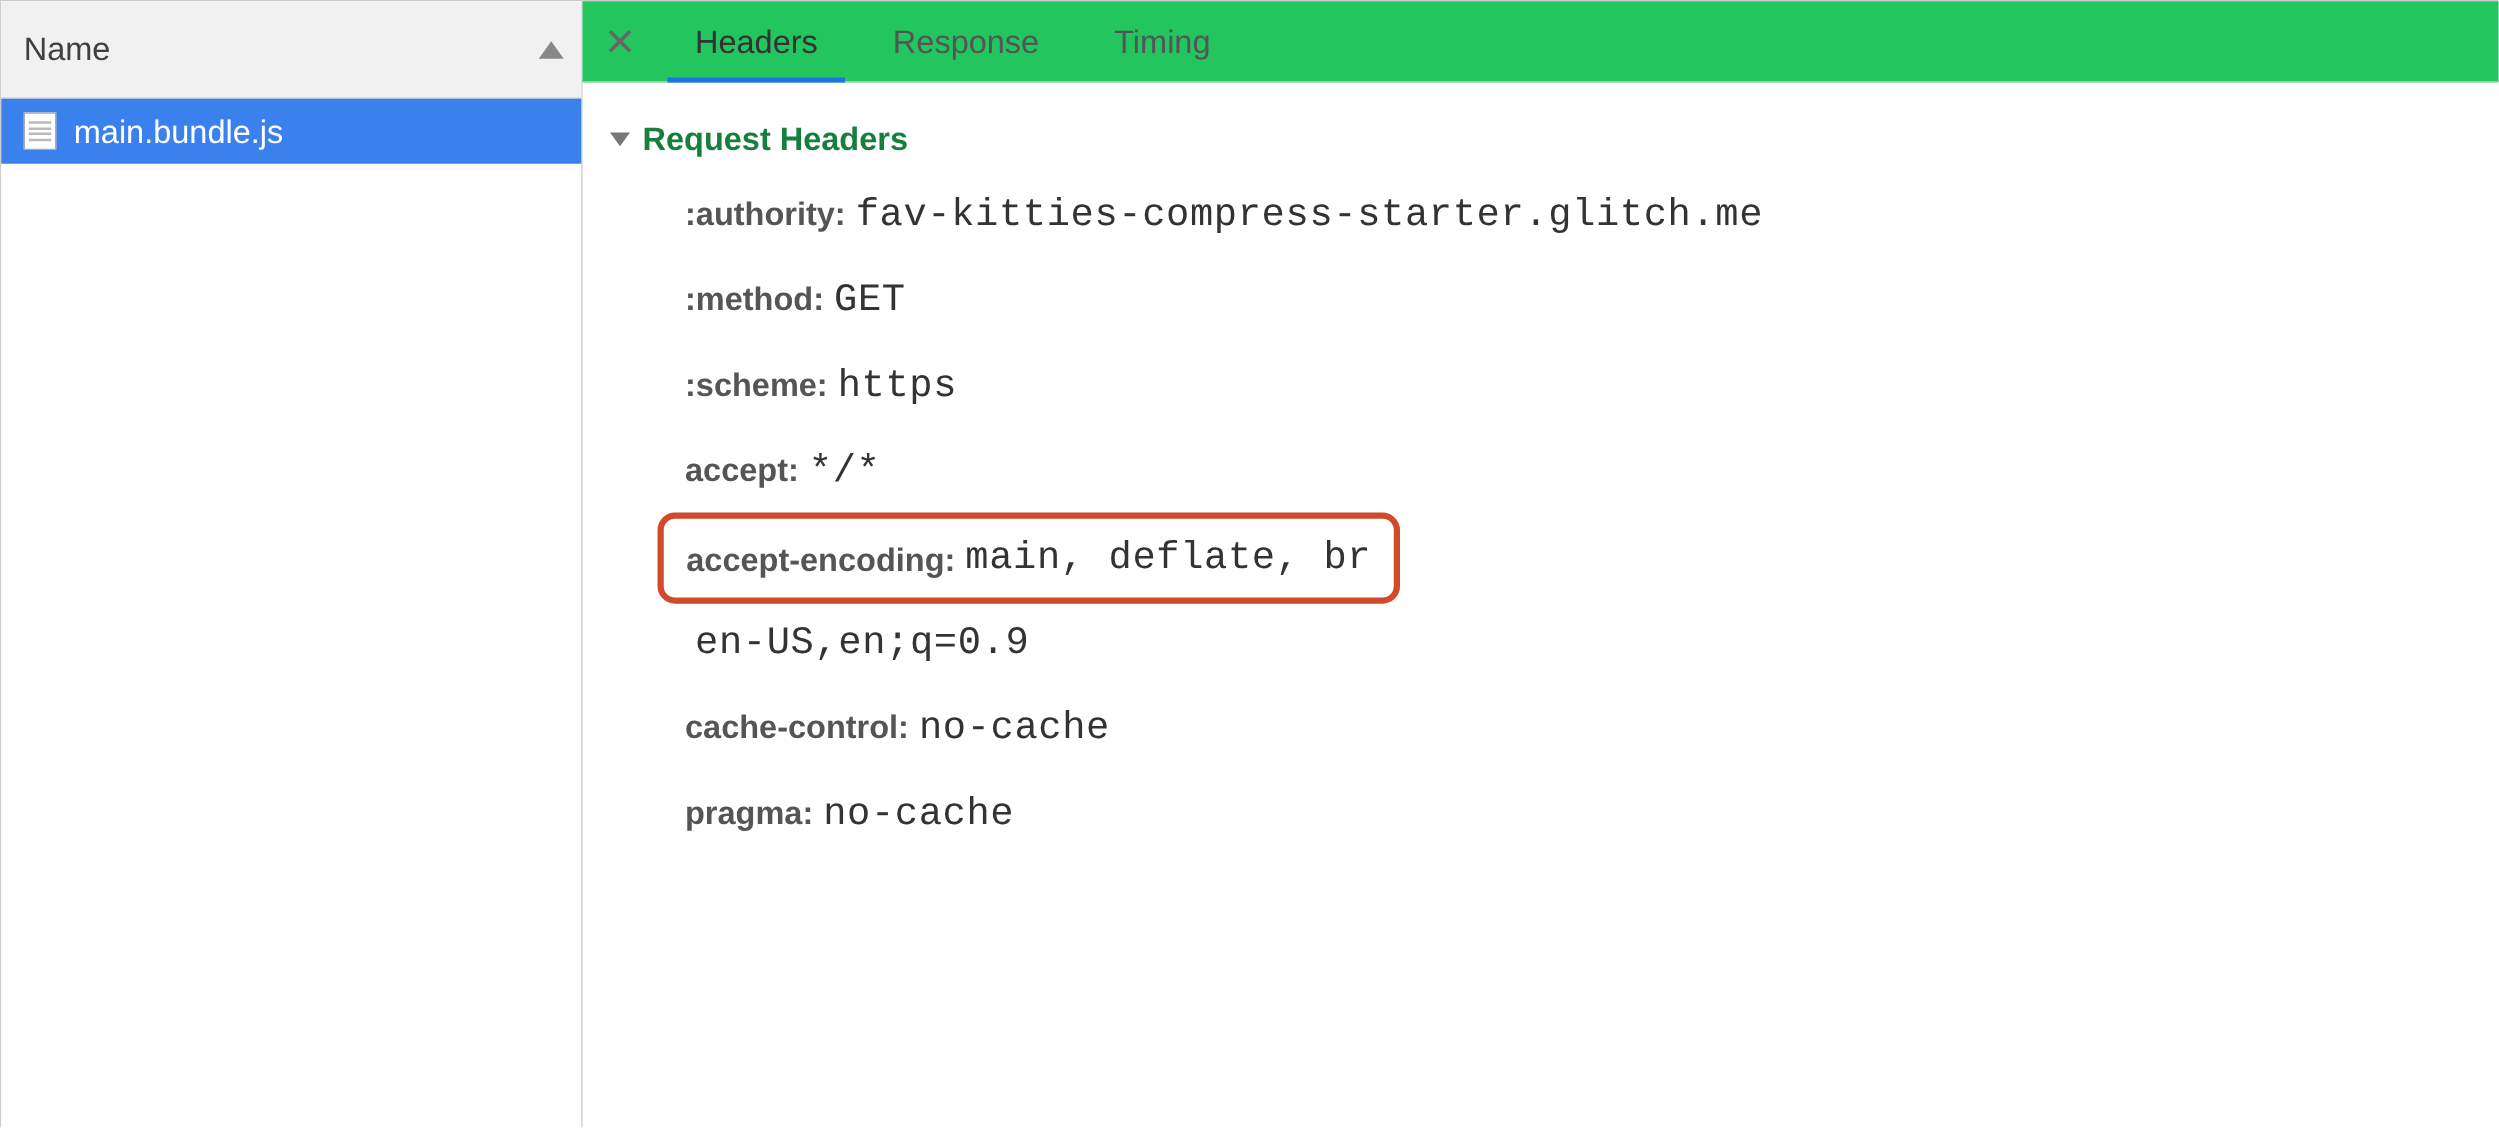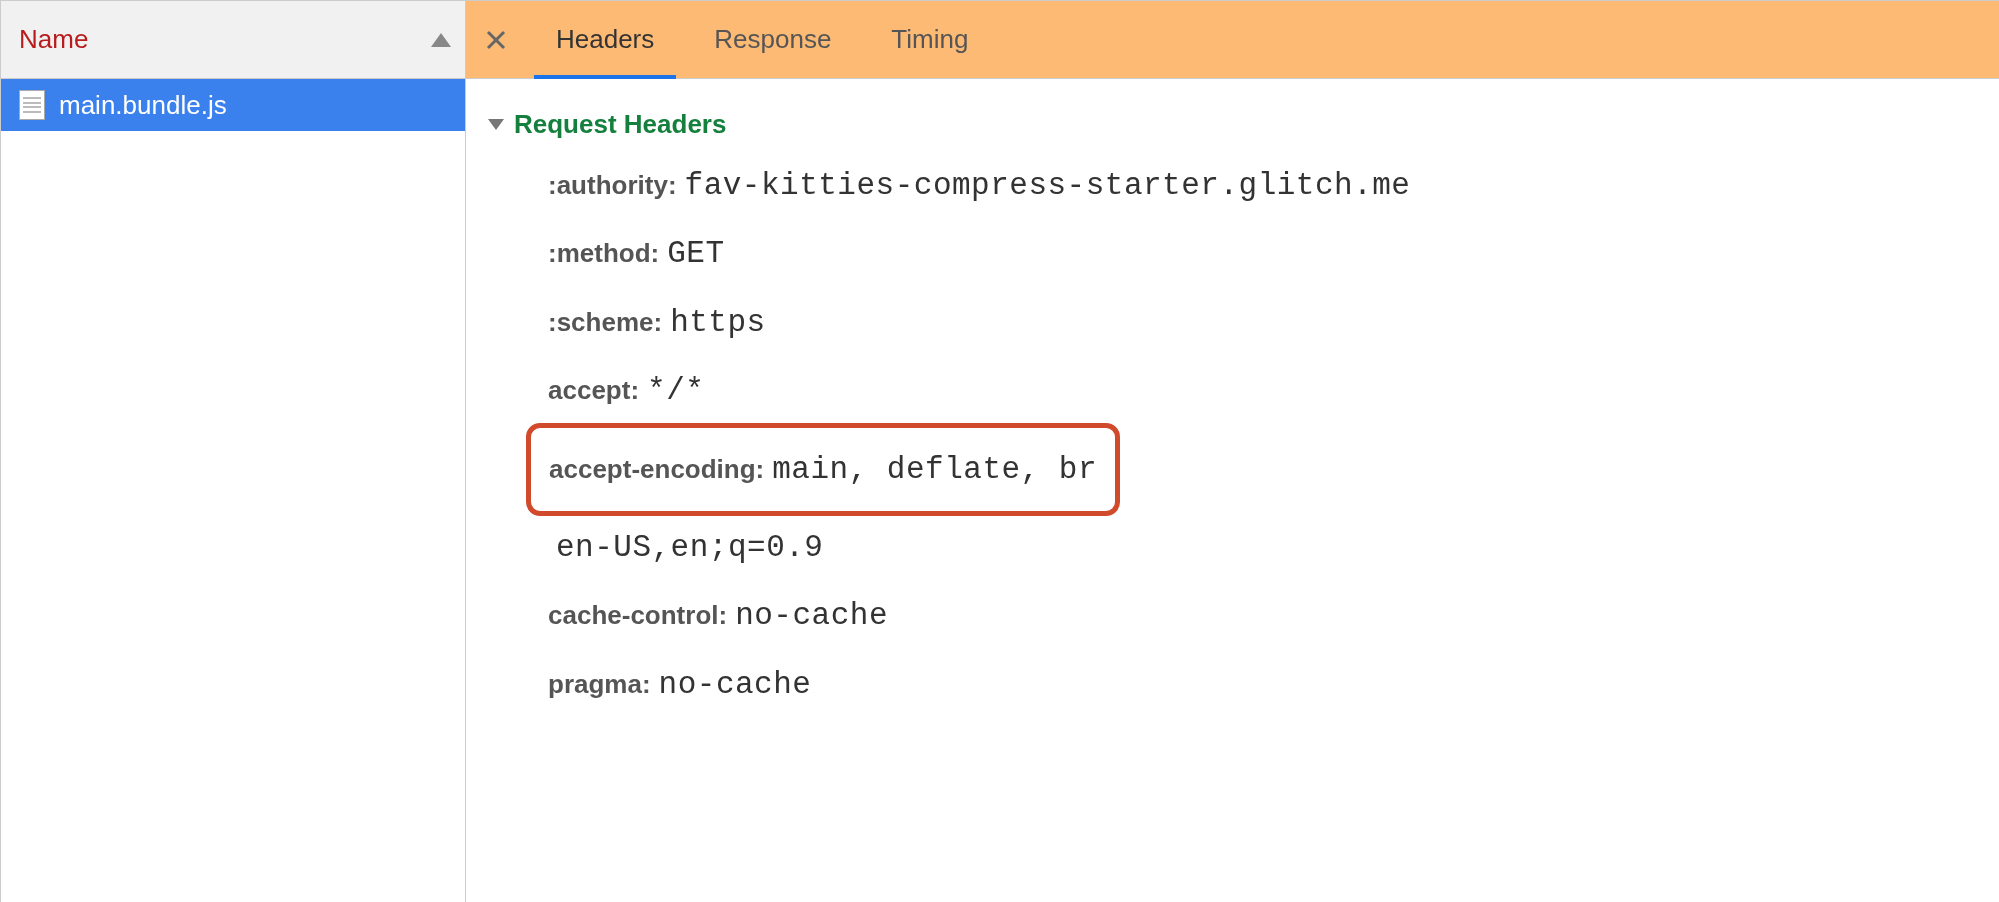--- a/index.html
+++ b/index.html
@@ -30,21 +30,21 @@
     flex-direction: column;
   }
   .sidebar-header {
     height: 78px;
     background: #f1f1f1;
     border-bottom: 1px solid #ccc;
     display: flex;
     align-items: center;
     justify-content: space-between;
     padding: 0 14px 0 18px;
-    color: #b91c1c;
+    color: #404040;
   }
   .sort-icon {
     width: 0;
     height: 0;
     border-left: 10px solid transparent;
     border-right: 10px solid transparent;
     border-bottom: 14px solid #888;
   }
   .file-row {
     height: 52px;
@@ -69,22 +69,22 @@
   .file-icon-line {
     height: 2px;
     background: #bbb;
   }
   .main {
     flex: 1;
     display: flex;
     flex-direction: column;
   }
   .tabs-bar {
-    height: 78px;
-    background: #fdba74;
+    height: 65px;
+    background: #22c55e;
     border-bottom: 1px solid #ccc;
     display: flex;
     align-items: center;
     gap: 0;
   }
   .close-btn {
     width: 60px;
     display: flex;
     align-items: center;
     justify-content: center;
@@ -152,24 +152,24 @@
   .header-value {
     font-family: Menlo, Consolas, "Courier New", monospace;
     color: #333;
     margin-left: 8px;
     letter-spacing: 0.5px;
     font-size: 31px;
   }
   .highlight-box {
     border: 5px solid #d14a2b;
     border-radius: 14px;
-    padding: 24px 18px;
+    padding: 14px 18px;
     margin-left: -22px;
     display: inline-flex;
-    align-items: center;
+    align-items: flex-end;
   }
   .highlight-wrap {
     margin-top: -16px;
     margin-bottom: -16px;
   }
 </style>
 </head>
 <body>
 
 <div class="container">

